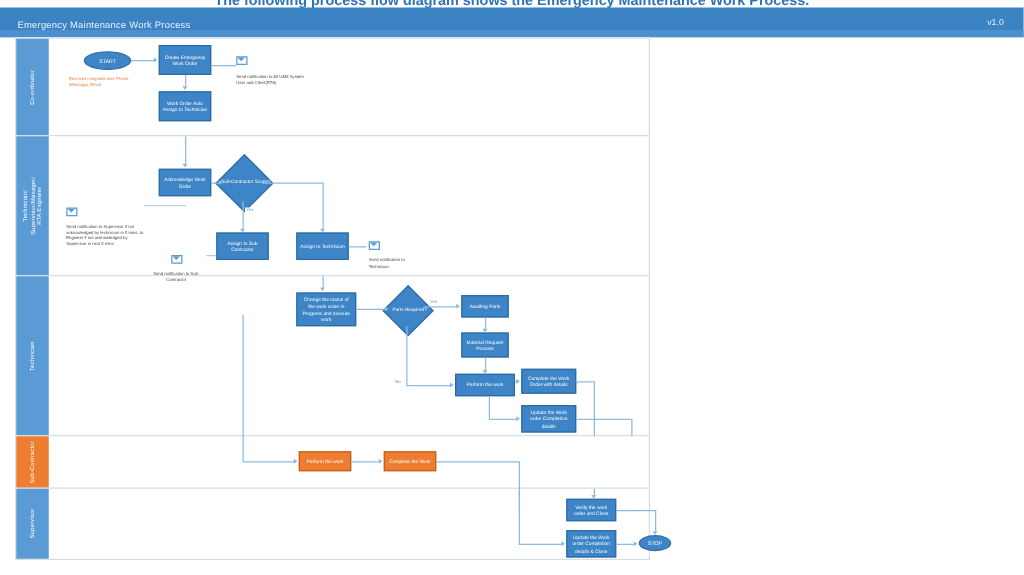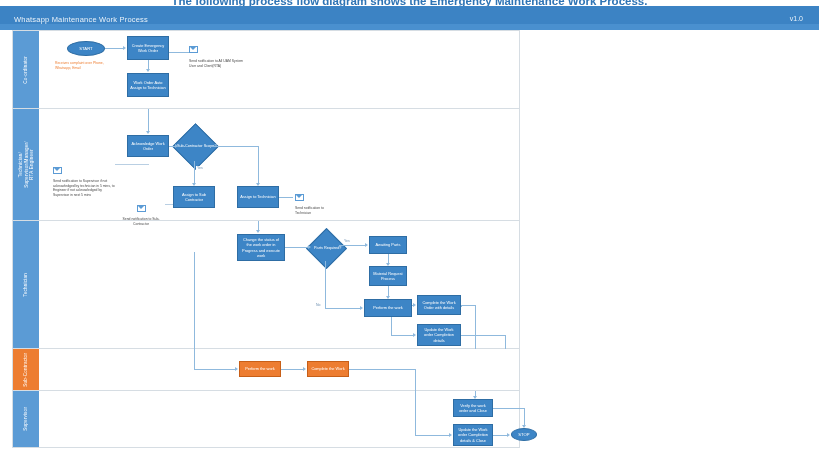--- a/index.html
+++ b/index.html
@@ -95,21 +95,21 @@
   .note-line{position:absolute;background:#b9cfe3;}
 </style>
 </head>
 <body>
 
 <div class="page">
 
   <div class="caption">The following process flow diagram shows the Emergency Maintenance Work Process.</div>
 
   <div class="window">
-    <div class="window-title">Whatsapp Maintenance Work Process</div>
+    <div class="window-title">Emergency Maintenance Work Process</div>
     <div class="window-version">v1.0</div>
   </div>
   <div class="window-strip"></div>
 
   <div class="canvas">
 
     <div class="legend">
       <div class="legend-item legend-blue">Process in UAM</div>
       <div class="legend-item legend-orange">Process Out of UAM</div>
     </div>

